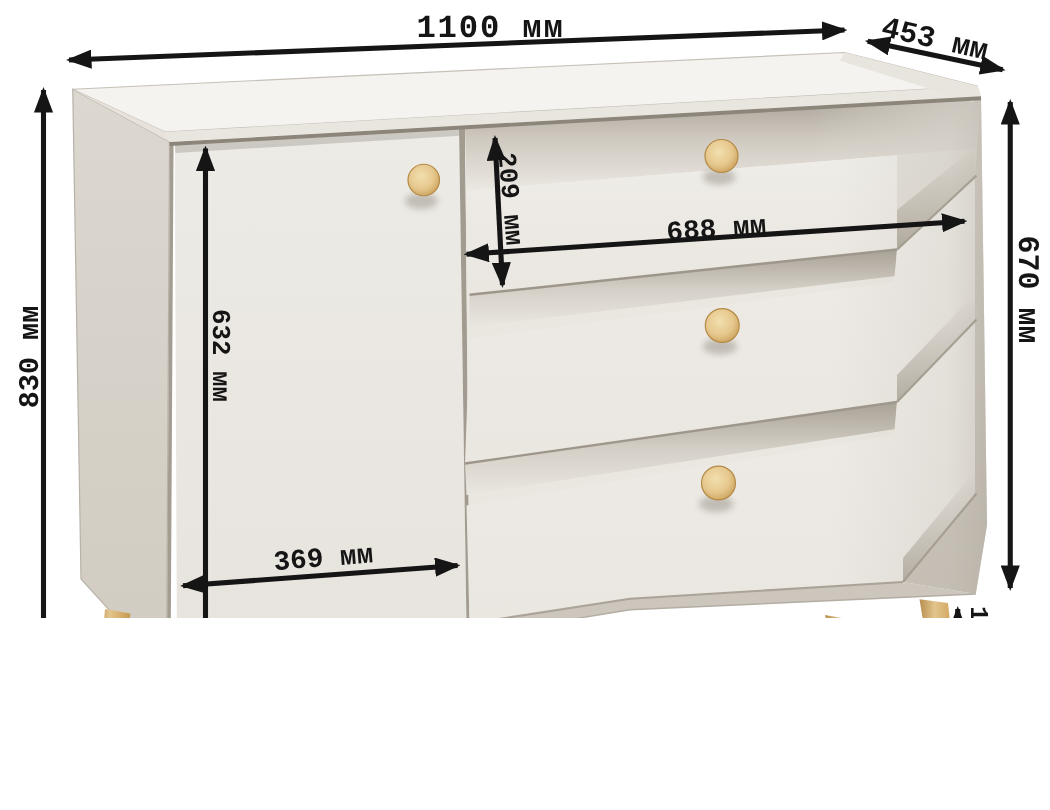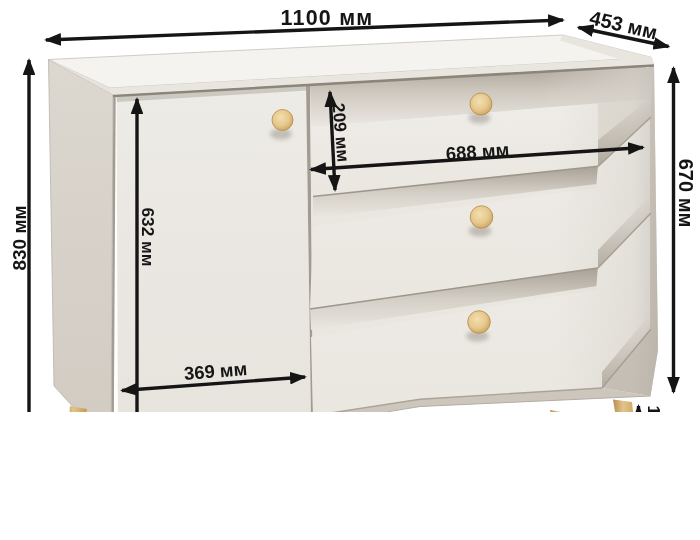--- a/index.html
+++ b/index.html
@@ -1,17 +1,17 @@
 <!DOCTYPE html>
 <html><head>
 <meta charset="utf-8">
 <style>
   html,body{margin:0;padding:0;background:#ffffff;}
   #stage{position:relative;width:700px;height:412px;overflow:hidden;background:#ffffff;
-         font-family:Liberation Sans, sans-serif;}
+         font-family:Liberation Mono, monospace;}
   svg{display:block}
 </style>
 </head>
 <body>
 <div id="stage">
 <svg width="700" height="540" viewBox="0 0 700 540">
 <defs>
   <marker id="ah" viewBox="0 0 12 9" refX="10.6" refY="4.5" markerWidth="5.0" markerHeight="3.75" orient="auto-start-reverse">
     <path d="M0,0 L12,4.5 L0,9 z" fill="#151515"></path>
   </marker>

